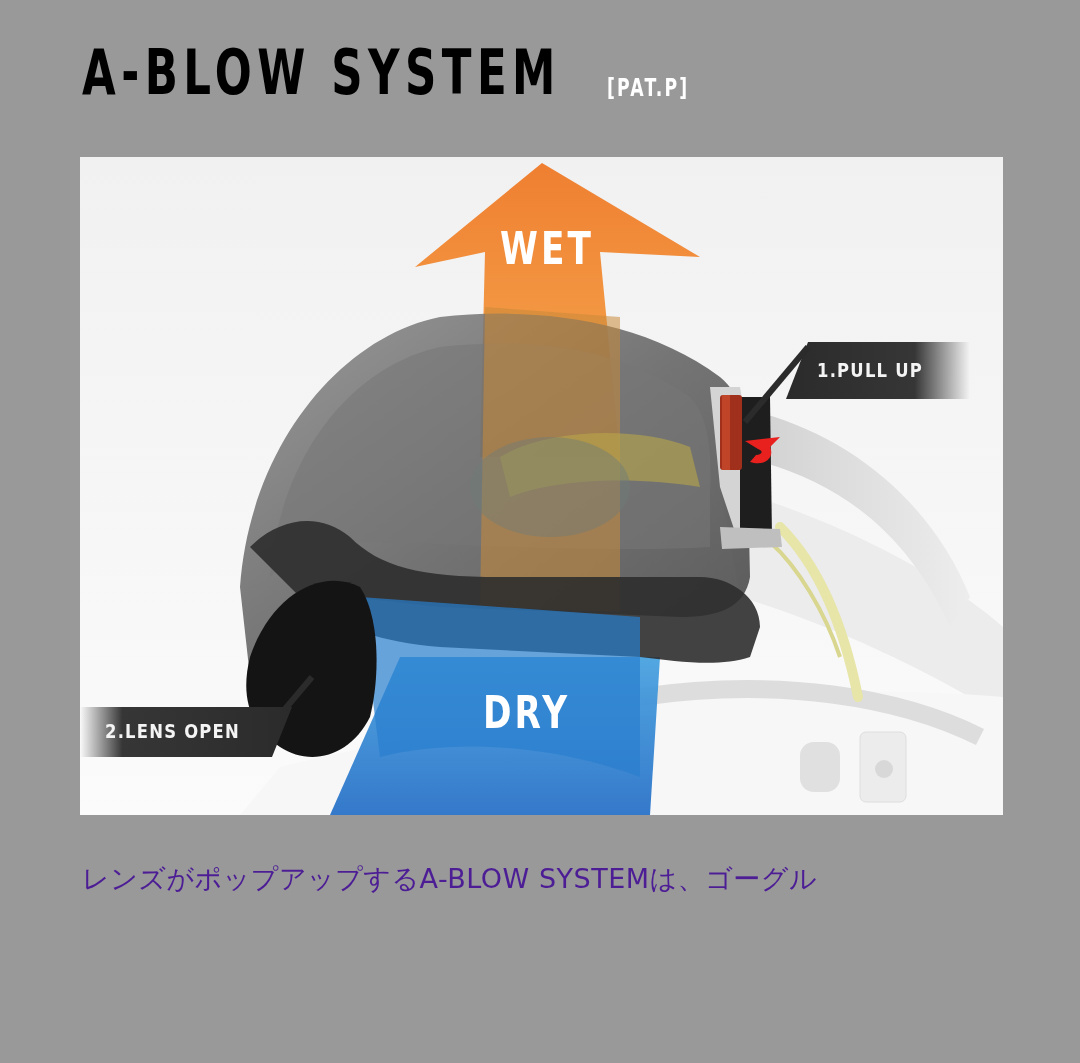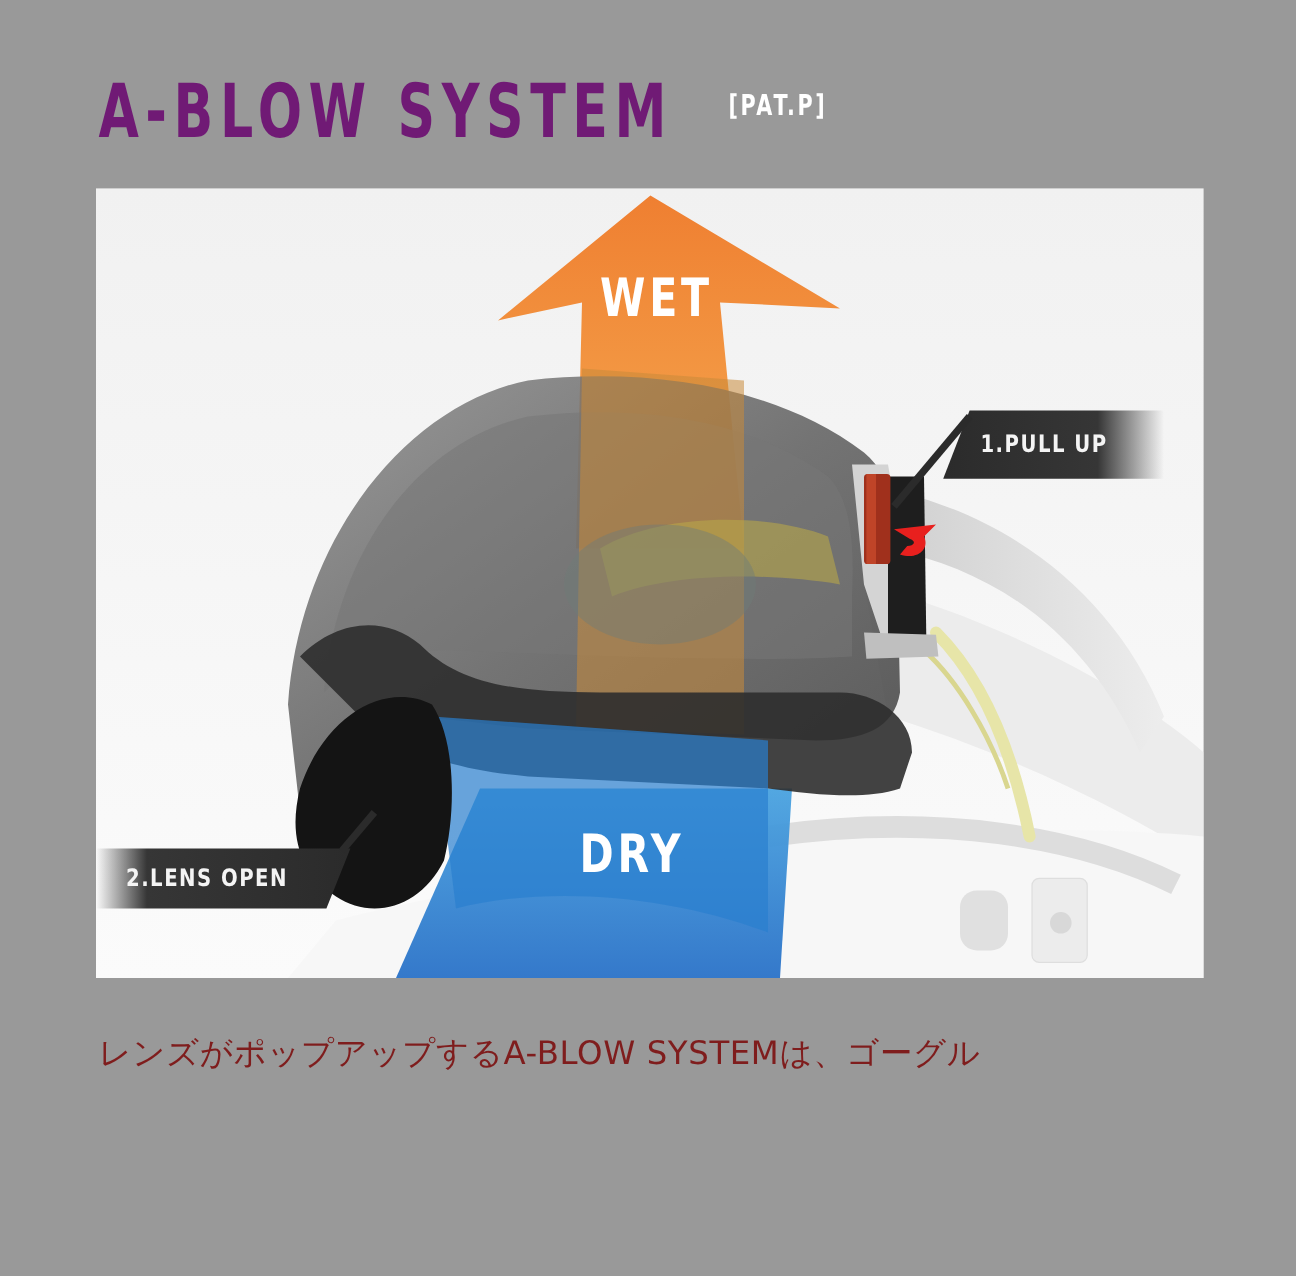--- a/index.html
+++ b/index.html
@@ -6,22 +6,21 @@
     html, body {
       width: 1080px; height: 1063px; overflow: hidden;
       background: #999999;
       font-family: "DejaVu Sans", "Liberation Sans", sans-serif;
     }
     .page { position: relative; width: 1080px; height: 1063px; background: #999999; }
 
     .title {
       position: absolute; left: 82px; top: 42px;
       display: flex; align-items: flex-start;
-      color: #701a75;
-      margin-top: 20px;
+      color: #000000;
     }
     .title-main {
       font-family: "DejaVu Sans Condensed", "DejaVu Sans", sans-serif;
       font-weight: bold;
       font-size: 62px;
       letter-spacing: 7px;
       line-height: 62px;
       transform: scaleX(0.78);
       transform-origin: left bottom;
       display: inline-block;
@@ -70,21 +69,21 @@
       white-space: nowrap;
       transform: scaleX(0.82);
       transform-origin: left top;
     }
     .callout-pull { left: 737px; top: 201px; }
     .callout-lens { left: 25px; top: 562px; }
 
     .description {
       position: absolute; left: 82px; top: 852px;
       width: 960px;
-      color: #7f1d1d;
+      color: #4c1d95;
       font-family: "DejaVu Sans", sans-serif;
       font-size: 27px;
       line-height: 54px;
       letter-spacing: 0.5px;
     }
     .description p { white-space: nowrap; }
   </style>
 </head>
 <body>
 

